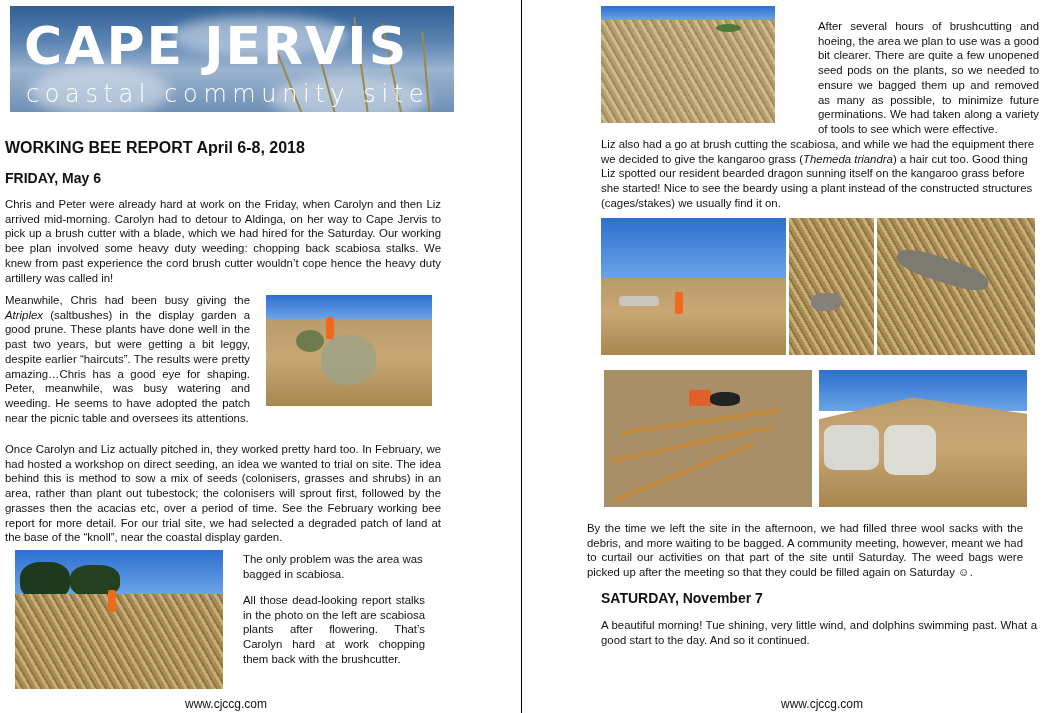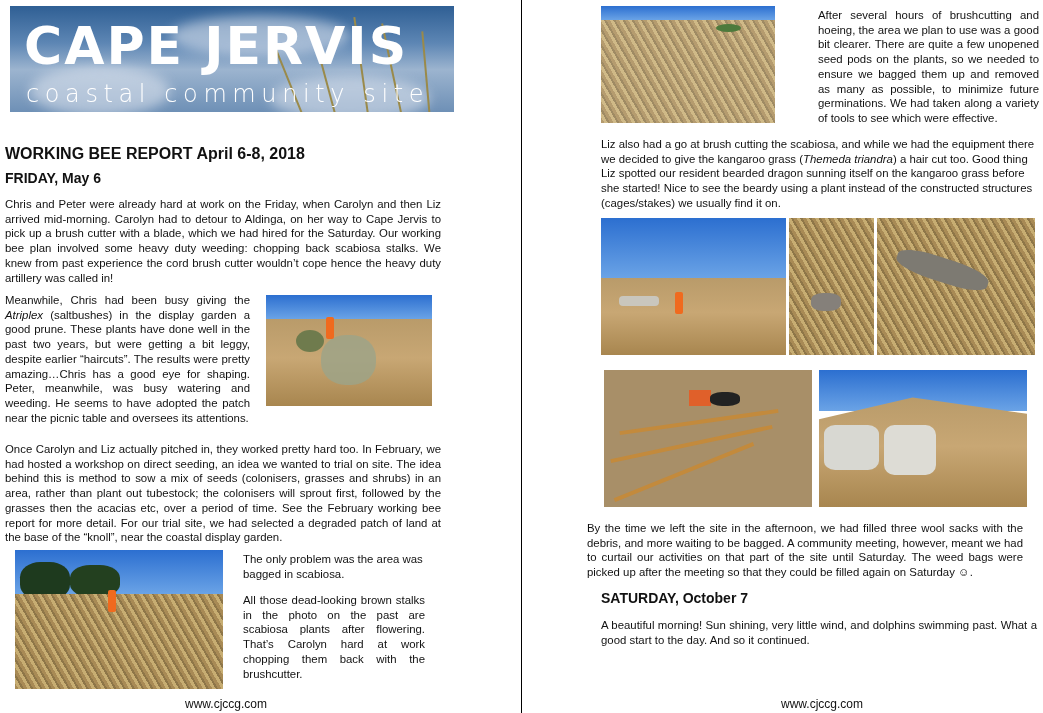--- a/index.html
+++ b/index.html
@@ -39,21 +39,21 @@
     <div class="cloud" style="left:260px;top:70px;width:160px;height:45px;"></div>
     <div class="reed" style="left:300px;top:20px;height:110px;transform:rotate(-22deg);"></div>
     <div class="reed" style="left:330px;top:30px;height:100px;transform:rotate(-15deg);"></div>
     <div class="reed" style="left:360px;top:10px;height:120px;transform:rotate(-8deg);"></div>
     <div class="reed" style="left:395px;top:15px;height:115px;transform:rotate(-12deg);"></div>
     <div class="reed" style="left:420px;top:25px;height:100px;transform:rotate(-5deg);"></div>
     <div class="title">CAPE JERVIS</div>
     <div class="sub">coastal community site</div>
   </div>
 
-  <div class="abs h1" style="left:5px;top:139px;margin-top:6px;">WORKING BEE REPORT April 6-8, 2018</div>
+  <div class="abs h1" style="left:5px;top:139px;">WORKING BEE REPORT April 6-8, 2018</div>
   <div class="abs h2" style="left:5px;top:170px;">FRIDAY, May 6</div>
 
   <p class="abs body" style="left:5px;top:197px;width:436px;">Chris and Peter were already hard at work on the Friday, when Carolyn and then Liz arrived mid-morning. Carolyn had to detour to Aldinga, on her way to Cape Jervis to pick up a brush cutter with a blade, which we had hired for the Saturday. Our working bee plan involved some heavy duty weeding: chopping back scabiosa stalks. We knew from past experience the cord brush cutter wouldn’t cope hence the heavy duty artillery was called in!</p>
 
   <p class="abs body" style="left:5px;top:293px;width:245px;"><span>Meanwhile, Chris had been busy giving the </span><i class="it">Atriplex</i><span> (saltbushes) in the display garden a good prune. These plants have done well in the past two years, but were getting a bit leggy, despite earlier “haircuts”. The results were pretty amazing…Chris has a good eye for shaping. Peter, meanwhile, was busy watering and weeding. He seems to have adopted the patch near the picnic table and oversees its attentions.</span></p>
 
   <div class="photo" style="left:266px;top:295px;width:166px;height:111px;">
     <div class="sky" style="position:absolute;left:0;top:0;width:100%;height:22%;"></div>
     <div class="dry" style="position:absolute;left:0;top:22%;width:100%;height:78%;"></div>
     <div style="position:absolute;left:30px;top:35px;width:28px;height:22px;border-radius:50%;background:#6f7b4d;"></div>
@@ -65,35 +65,35 @@
 
   <div class="photo" style="left:15px;top:550px;width:208px;height:139px;">
     <div class="sky" style="position:absolute;left:0;top:0;width:100%;height:32%;"></div>
     <div style="position:absolute;left:5px;top:12px;width:50px;height:38px;border-radius:40%;background:#1e3a1e;"></div>
     <div style="position:absolute;left:55px;top:15px;width:50px;height:32px;border-radius:40%;background:#23401f;"></div>
     <div class="grass" style="position:absolute;left:0;top:32%;width:100%;height:68%;"></div>
     <div class="figure" style="left:93px;top:40px;"></div>
   </div>
 
   <p class="abs body" style="left:243px;top:552px;width:182px;text-align:left;">The only problem was the area was bagged in scabiosa.</p>
-  <p class="abs body" style="left:243px;top:593px;width:182px;">All those dead-looking brown stalks in the photo on the past are scabiosa plants after flowering. That’s Carolyn hard at work chopping them back with the brushcutter.</p>
+  <p class="abs body" style="left:243px;top:593px;width:182px;">All those dead-looking report stalks in the photo on the left are scabiosa plants after flowering. That’s Carolyn hard at work chopping them back with the brushcutter.</p>
 
   <div class="abs footer" style="left:0;top:697px;width:452px;">www.cjccg.com</div>
 </div>
 
 <div class="divider"></div>
 
 <div class="page right">
   <div class="photo" style="left:79px;top:6px;width:174px;height:117px;">
     <div class="sky" style="position:absolute;left:0;top:0;width:100%;height:12%;"></div>
     <div class="grass" style="position:absolute;left:0;top:12%;width:100%;height:88%;opacity:.85;"></div>
     <div style="position:absolute;left:115px;top:18px;width:25px;height:8px;border-radius:50%;background:#4d7a3c;"></div>
   </div>
 
-  <p class="abs body" style="left:296px;top:8px;width:221px;">After several hours of brushcutting and hoeing, the area we plan to use was a good bit clearer. There are quite a few unopened seed pods on the plants, so we needed to ensure we bagged them up and removed as many as possible, to minimize future germinations. We had taken along a variety of tools to see which were effective.</p>
+  <p class="abs body" style="left:296px;top:19px;width:221px;">After several hours of brushcutting and hoeing, the area we plan to use was a good bit clearer. There are quite a few unopened seed pods on the plants, so we needed to ensure we bagged them up and removed as many as possible, to minimize future germinations. We had taken along a variety of tools to see which were effective.</p>
 
   <p class="abs body" style="left:79px;top:137px;width:434px;text-align:left;"><span>Liz also had a go at brush cutting the scabiosa, and while we had the equipment there we decided to give the kangaroo grass (</span><i class="it">Themeda triandra</i><span>) a hair cut too. Good thing Liz spotted our resident bearded dragon sunning itself on the kangaroo grass before she started! Nice to see the beardy using a plant instead of the constructed structures (cages/stakes) we usually find it on.</span></p>
 
   <div class="photo" style="left:79px;top:218px;width:185px;height:137px;">
     <div class="sky" style="position:absolute;left:0;top:0;width:100%;height:44%;"></div>
     <div class="dry" style="position:absolute;left:0;top:44%;width:100%;height:56%;"></div>
     <div style="position:absolute;left:18px;top:78px;width:40px;height:10px;border-radius:4px;background:#c9c6bd;"></div>
     <div class="figure" style="left:74px;top:74px;"></div>
   </div>
   <div class="photo grass" style="left:267px;top:218px;width:85px;height:137px;">
@@ -112,18 +112,18 @@
   </div>
   <div class="photo" style="left:297px;top:370px;width:208px;height:137px;">
     <div class="sky" style="position:absolute;left:0;top:0;width:100%;height:30%;"></div>
     <div class="dry" style="position:absolute;left:0;top:20%;width:100%;height:80%;clip-path:polygon(0 20%,45% 0,100% 15%,100% 100%,0 100%);"></div>
     <div style="position:absolute;left:5px;top:55px;width:55px;height:45px;border-radius:20%;background:#d8d8d2;"></div>
     <div style="position:absolute;left:65px;top:55px;width:52px;height:50px;border-radius:20%;background:#dddcd5;"></div>
   </div>
 
   <p class="abs body" style="left:65px;top:521px;width:436px;">By the time we left the site in the afternoon, we had filled three wool sacks with the debris, and more waiting to be bagged. A community meeting, however, meant we had to curtail our activities on that part of the site until Saturday. The weed bags were picked up after the meeting so that they could be filled again on Saturday ☺.</p>
 
-  <div class="abs h2" style="left:79px;top:590px;">SATURDAY, October 7</div>
+  <div class="abs h2" style="left:79px;top:590px;">SATURDAY, November 7</div>
 
-  <p class="abs body" style="left:79px;top:618px;width:436px;">A beautiful morning! Sun shining, very little wind, and dolphins swimming past. What a good start to the day. And so it continued.</p>
+  <p class="abs body" style="left:79px;top:618px;width:436px;">A beautiful morning! Tue shining, very little wind, and dolphins swimming past. What a good start to the day. And so it continued.</p>
 
   <div class="abs footer" style="left:79px;top:697px;width:442px;">www.cjccg.com</div>
 </div>
 
 </body></html>

